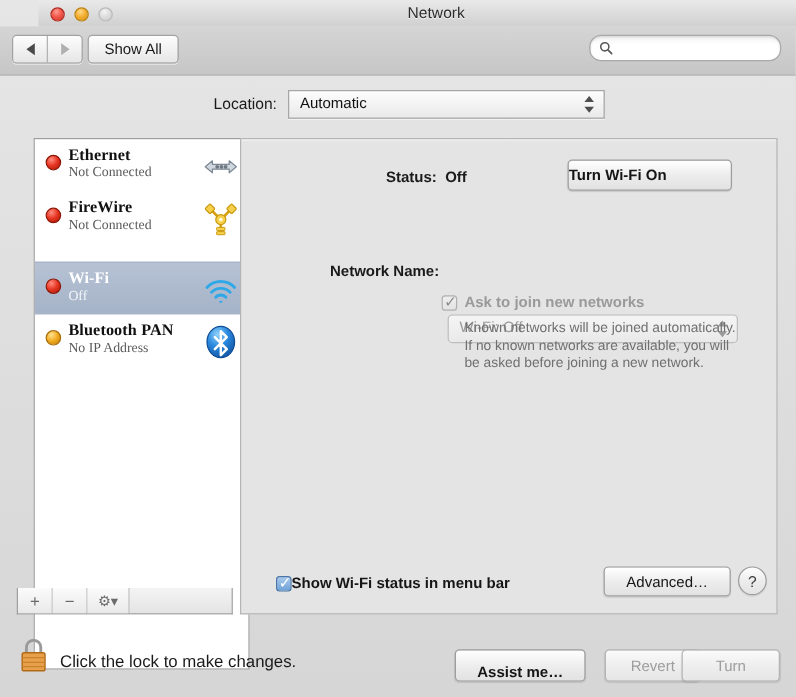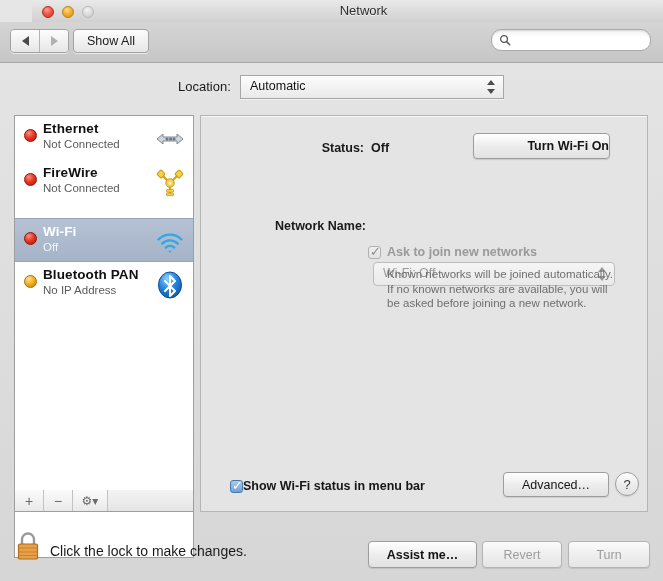--- a/index.html
+++ b/index.html
@@ -156,26 +156,27 @@
     position: absolute; left: 0;
     width: 0; height: 0;
     border-left: 4px solid transparent;
     border-right: 4px solid transparent;
   }
   .steppers .up { top: 0;  border-bottom: 5px solid #4d4d4d; }
   .steppers .dn { top: 9px; border-top: 5px solid #4d4d4d; }
 
   
   #sidebar {
-    position: absolute; left: 14px; top: 115px;
+    position: absolute; left: 28px; top: 115px;
     width: 180px; height: 443px;
     background: #ffffff;
     border: 1px solid #9e9e9e;
     box-sizing: border-box;
     overflow: hidden;
+    font-family: Liberation Serif, serif;
   }
   .svc-row {
     position: relative;
     height: 44px;
     box-sizing: border-box;
   }
   .svc-row.selected {
     background: linear-gradient(to bottom, #b6c2d4 0%, #a5b3c8 100%);
     border-top: 1px solid #97a6bd;
     border-bottom: 1px solid #97a6bd;
@@ -253,21 +254,21 @@
     position: absolute; left: 170px; top: 25px;
     font-size: 12.5px; font-weight: bold; color: #1a1a1a;
   }
   #turn-wifi-on {
     position: absolute; left: 272px; top: 17px;
     width: 135px; height: 24px;
     border: 1px solid #9d9d9d;
     border-radius: 4px;
     background: linear-gradient(to bottom, #ffffff 0%, #ececec 52%, #e2e2e2 100%);
     box-shadow: 0 1px 1px rgba(0,0,0,0.12);
-    display: flex; align-items: center; justify-content: flex-end;
+    display: flex; align-items: center; justify-content: flex-start;
     font-size: 12.5px; font-weight: bold; color: #151515;
   }
 
   #netname-label {
     position: absolute; left: 40px; top: 103px;
     width: 125px; text-align: right;
     font-size: 12.5px; font-weight: bold; color: #1a1a1a;
   }
   #netname-popup {
     position: absolute; left: 172px; top: 99px;
@@ -361,22 +362,22 @@
   .btm-btn {
     position: absolute; top: 541px;
     height: 25px;
     border: 1px solid #9d9d9d;
     border-radius: 4px;
     background: linear-gradient(to bottom, #ffffff 0%, #ededed 52%, #e2e2e2 100%);
     box-shadow: 0 1px 1px rgba(0,0,0,0.1);
     display: flex; align-items: center; justify-content: center;
     font-size: 12.5px;
   }
-  #assist-btn { left: 368px; width: 107px; color: #151515; font-weight: bold; }
-  #revert-btn { left: 482px; width: 78px; color: #9d9d9d;
+  #assist-btn { left: 379px; width: 107px; color: #151515; font-weight: bold; align-items: flex-end; }
+  #revert-btn { left: 504px; width: 78px; color: #9d9d9d;
     background: linear-gradient(to bottom, #fbfbfb 0%, #eeeeee 52%, #e6e6e6 100%);
     border-color: #b4b4b4; text-align: right; }
   #apply-btn  { left: 568px; width: 80px; color: #9d9d9d;
     background: linear-gradient(to bottom, #fbfbfb 0%, #eeeeee 52%, #e6e6e6 100%);
     border-color: #b4b4b4; }
 </style>
 </head>
 <body>
 
 <div id="window">

